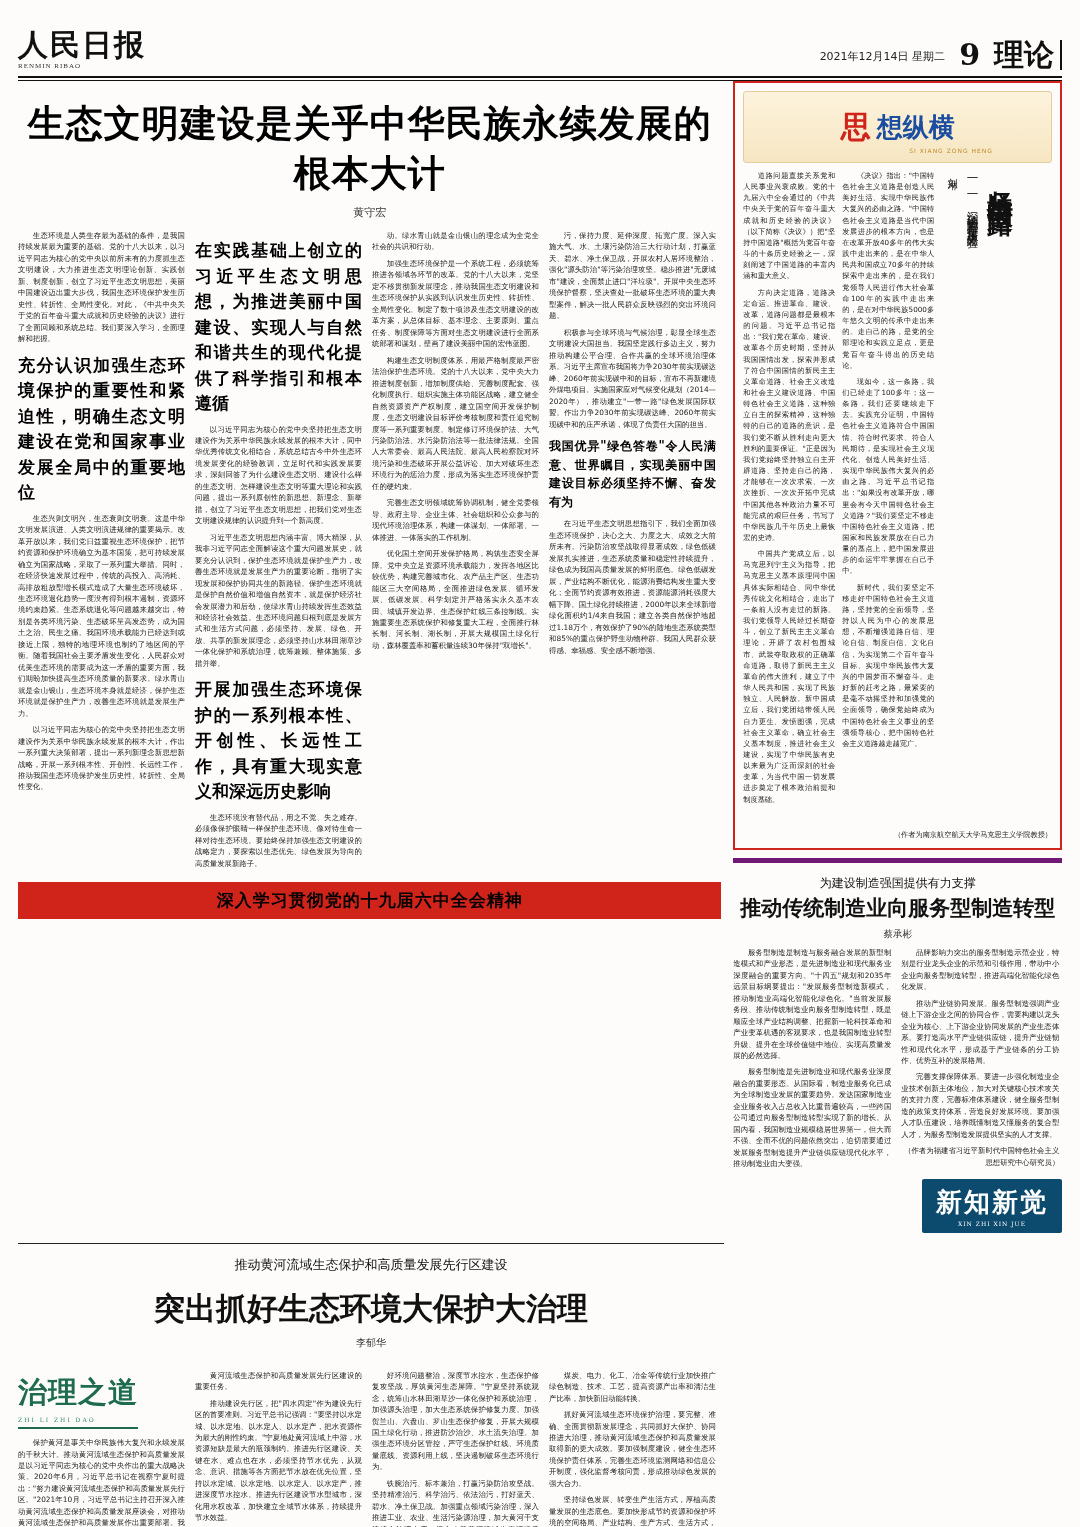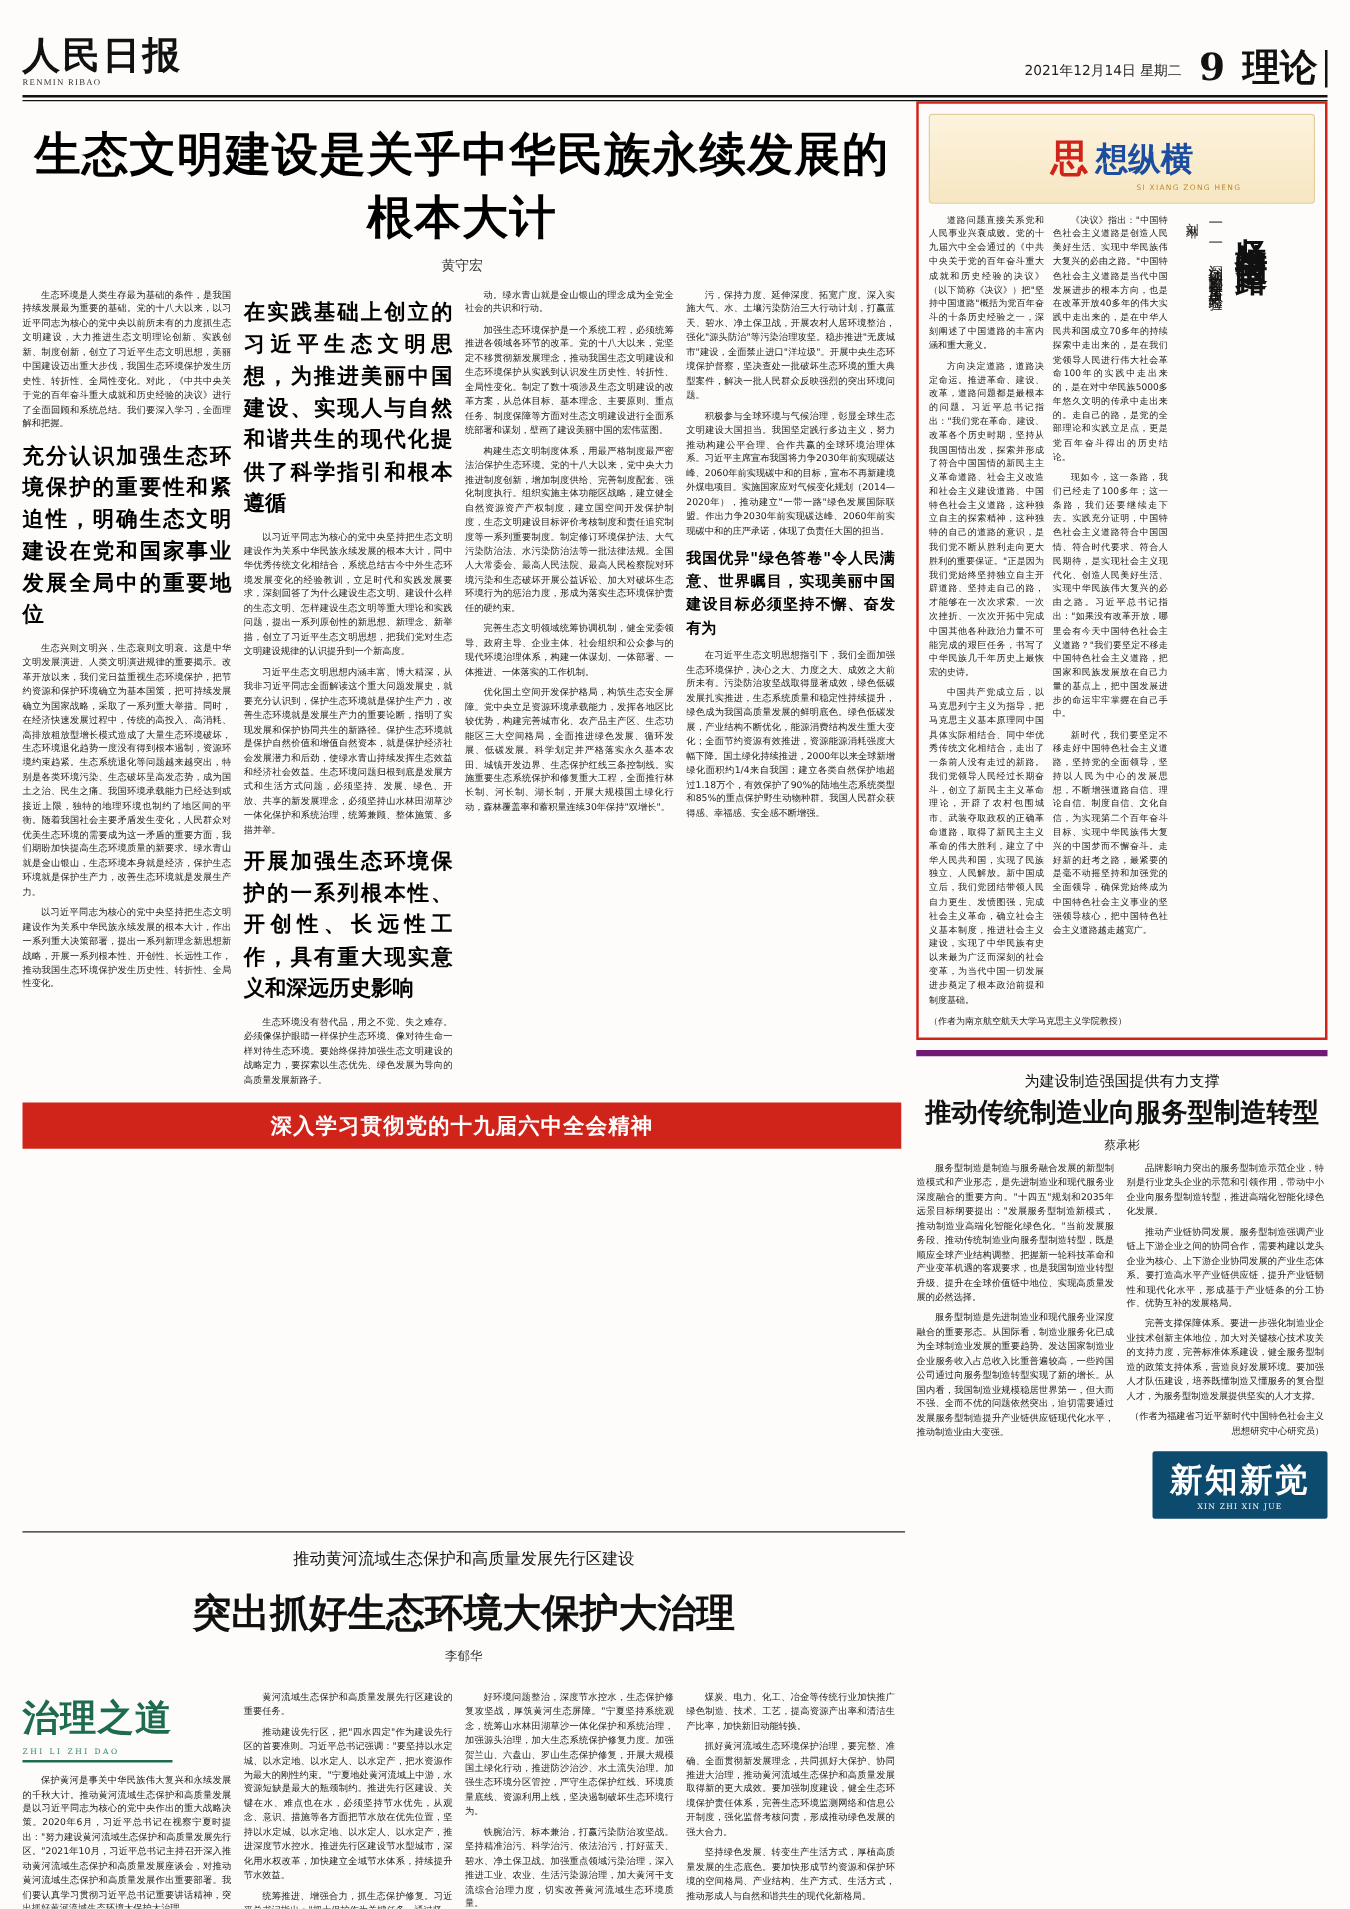--- a/index.html
+++ b/index.html
@@ -53,25 +53,25 @@
     writing-mode:vertical-rl;text-orientation:upright;
     font-family:"DejaVu Serif",serif;font-weight:bold;font-size:26px;
     letter-spacing:4px;line-height:1.15;height:400px;
   }
   .vert-sub{
     writing-mode:vertical-rl;text-orientation:upright;
     font-size:11.5px;letter-spacing:2px;line-height:1.5;height:380px;color:#111;
   }
   .vert-author{writing-mode:vertical-rl;text-orientation:upright;font-size:10px;letter-spacing:2px;color:#222;height:70px;}
   .redbox .col{font-size:7.2px;}
-  .src{font-size:7.2px;margin-top:2px;color:#222;}
+  .src{font-size:7.2px;text-align:right;margin-top:20px;color:#222;}
 
   
   .redstrip{
-    background:#d0241b;color:#ffffff;text-align:center;
+    background:#d0241b;color:#000000;text-align:center;
     font-family:"DejaVu Serif",serif;font-weight:bold;font-size:17px;
     padding:7px 4px;letter-spacing:1px;margin:8px 0;
   }
 
   
   .divider{border-top:1px solid #222;margin:10px 0 0 0;}
   .kicker{text-align:center;font-size:13px;color:#111;margin:12px 0 4px 0;font-family:"DejaVu Serif",serif;}
   .headline2{font-family:Liberation Serif, serif;font-weight:bold;font-size:31px;text-align:center;margin:14px 0 6px;}
   .byline2{text-align:center;font-size:10px;color:#333;margin-bottom:20px;}
 

